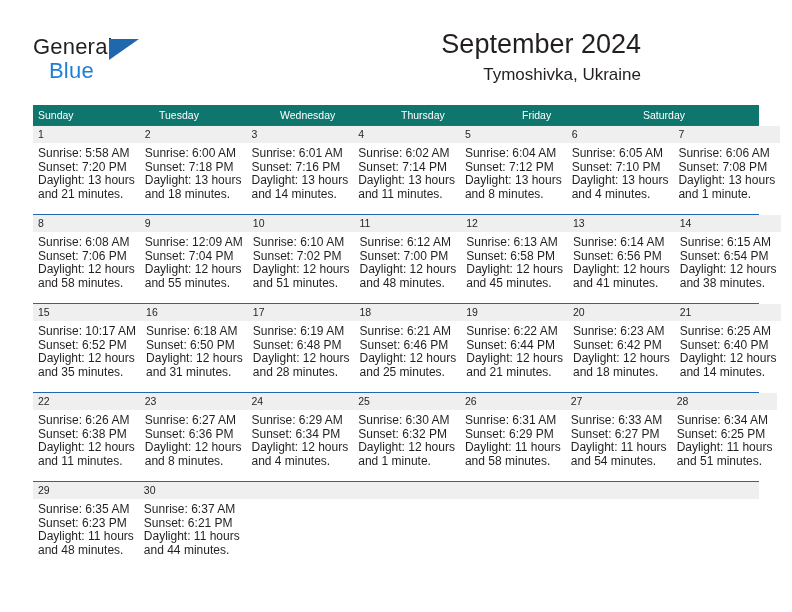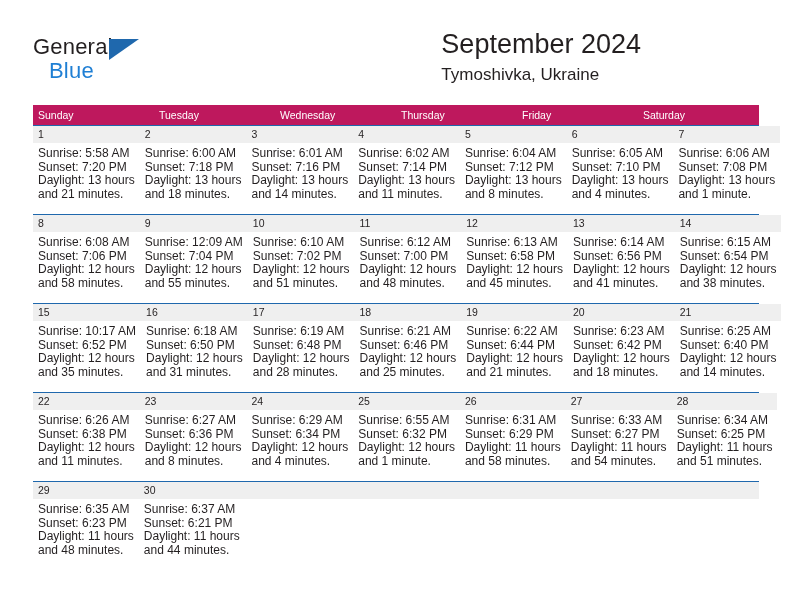--- a/index.html
+++ b/index.html
@@ -59,21 +59,21 @@
     left: 16px;
     top: 24px;
     font-size: 22px;
     color: #1f7fd4;
     letter-spacing: 0.2px;
   }
   .title-block {
     position: absolute;
     right: 0;
     top: 0;
-    text-align: left;
+    text-align: right;
   }
   .cal-title {
     font-size: 27px;
     color: #231f20;
     line-height: 32px;
     white-space: nowrap;
   }
   .cal-sub {
     font-size: 17px;
     color: #231f20;
@@ -84,21 +84,21 @@
 
   
   .calendar {
     position: absolute;
     left: 33px;
     top: 105px;
     width: 726px;
   }
   .weekdays {
     display: flex;
-    background: #be185d;
+    background: #0f766e;
     height: 20px;
   }
   .weekday {
     flex: 1 1 0;
     color: #ffffff;
     font-size: 10.5px;
     line-height: 20px;
     padding-left: 5px;
     box-sizing: border-box;
     white-space: nowrap;
@@ -403,21 +403,21 @@
           <div class="day-info">
             <div>Sunrise: 6:29 AM</div>
             <div>Sunset: 6:34 PM</div>
             <div>Daylight: 12 hours</div>
             <div>and 4 minutes.</div>
           </div>
         </div>
         <div class="day">
           <div class="day-num">25</div>
           <div class="day-info">
-            <div>Sunrise: 6:55 AM</div>
+            <div>Sunrise: 6:30 AM</div>
             <div>Sunset: 6:32 PM</div>
             <div>Daylight: 12 hours</div>
             <div>and 1 minute.</div>
           </div>
         </div>
         <div class="day">
           <div class="day-num">26</div>
           <div class="day-info">
             <div>Sunrise: 6:31 AM</div>
             <div>Sunset: 6:29 PM</div>

